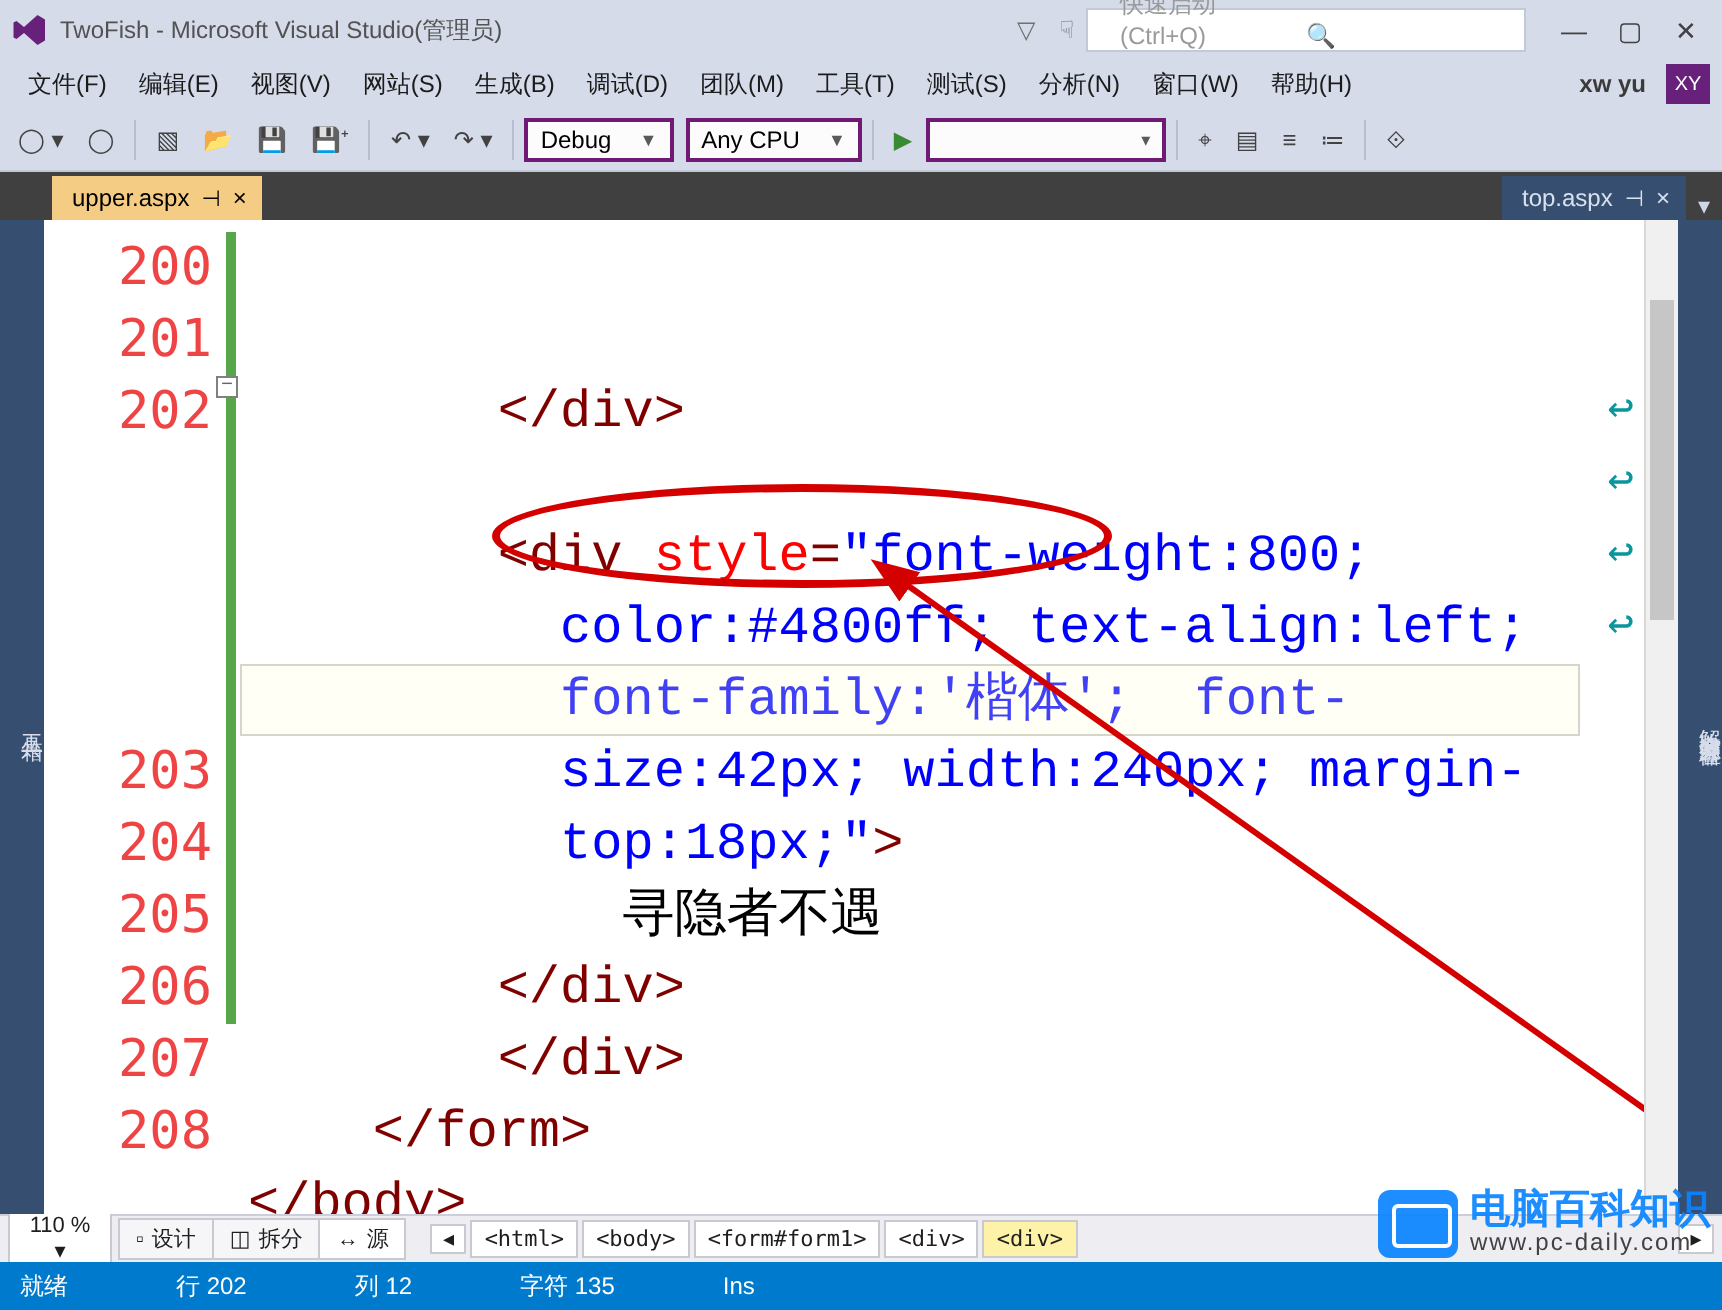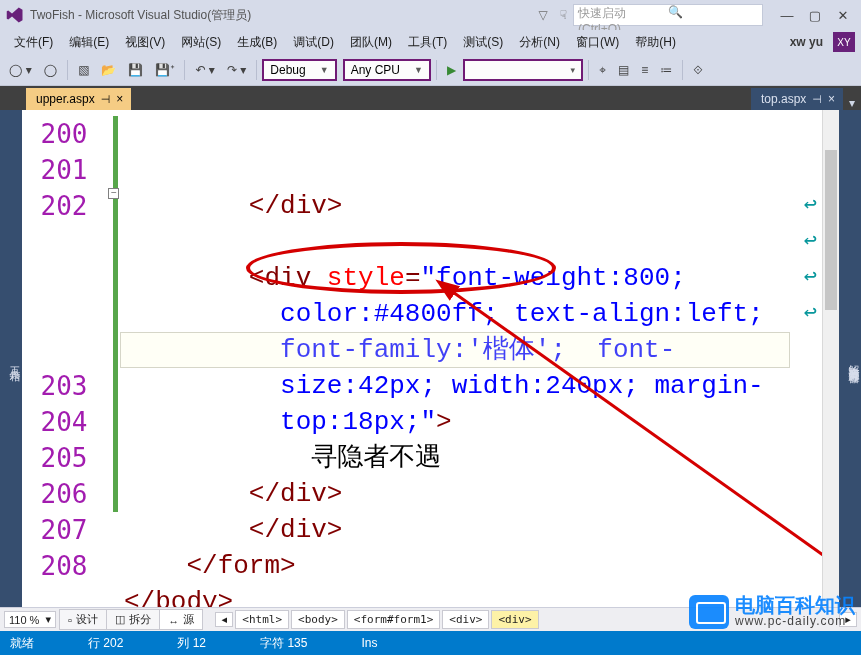--- a/index.html
+++ b/index.html
@@ -5,21 +5,21 @@
   * { box-sizing: border-box; margin: 0; padding: 0; }
   html, body { width: 861px; height: 655px; overflow: hidden; font-family: "Segoe UI", Tahoma, sans-serif; font-size: 12px; background: #eee; }
   .window { width: 861px; height: 655px; display: flex; flex-direction: column; background: #eeeef2; position: relative; }
 
   
   .titlebar { height: 30px; background: #d6dbe9; display: flex; align-items: center; padding: 0 4px; color: #525252; }
   .titlebar .vs-logo { width: 18px; height: 18px; margin: 0 6px 0 2px; }
   .titlebar .title { flex: 0 0 auto; font-size: 12px; }
   .titlebar .spacer { flex: 1; }
   .titlebar .tb-icon { margin: 0 6px; color: #717171; cursor: pointer; }
-  .titlebar .search { width: 190px; height: 22px; border: 1px solid #c3c9d9; background: #fff; display: flex; align-items: flex-start; padding: 0 4px; color: #9a9a9a; margin-right: 10px; }
+  .titlebar .search { width: 220px; height: 22px; border: 1px solid #c3c9d9; background: #fff; display: flex; align-items: flex-end; padding: 0 16px; color: #9a9a9a; margin-right: 10px; }
   .titlebar .search span { flex:1; }
   .titlebar .win-btn { width: 28px; height: 22px; display:flex; align-items:center; justify-content:center; color:#414141; cursor:pointer; font-size:13px; }
 
   
   .menubar { height: 24px; background: #d6dbe9; display: flex; align-items: center; padding: 0 6px; color: #1b1b1b; }
   .menubar .menu-item { padding: 3px 8px; cursor: pointer; font-size: 12px; }
   .menubar .menu-spacer { flex:1; }
   .menubar .user { color:#3b3b3b; margin-right:4px; font-size:12px;font-weight:bold; }
   .menubar .user-badge { width:22px; height:20px; background:#68217a; color:#fff; display:flex; align-items:center; justify-content:center; font-size:10px; margin-left:6px; }
 
@@ -39,21 +39,21 @@
   .doctabs .pin { font-size:11px; }
   .doctabs .close { font-size:12px; }
   .doctabs .tab-caret { color:#cfd6e4; padding:0 6px; cursor:pointer; }
 
   
   .editor-wrap { flex:1; display:flex; background:#fff; position:relative; overflow:hidden; }
   .left-rail { width:22px; background:#364e6f; color:#d7ddeb; font-size:11px; writing-mode:vertical-rl; text-align:center; padding-top:4px; letter-spacing:2px; }
   .right-rail { width:22px; background:#364e6f; color:#d7ddeb; font-size:11px; writing-mode:vertical-rl; text-align:center; padding-top:4px; letter-spacing:1px; display:flex; flex-direction:column; gap:10px; }
   .editor { flex:1; display:flex; position:relative; background:#fff; }
   .gutter { width:90px; background:#fff; text-align:right; padding-right:6px; padding-top:6px; }
-  .gutter .ln { color:#a21caf; font-family: Consolas, monospace; font-size:26px; line-height:36px; height:36px;text-align:center; }
+  .gutter .ln { color:#ef4444; font-family: Consolas, monospace; font-size:26px; line-height:36px; height:36px; }
   .change-bar { width:8px; background:#fff; padding-top:6px; }
   .change-bar .cb { height:36px; width:5px; margin-left:1px; }
   .cb.green { background:#57a64a; }
   .code { flex:1; padding:6px 0 0 4px; font-family: Consolas, "Courier New", monospace; font-size:26px; line-height:36px; white-space:pre; color:#000; position:relative; }
   .outline { position:absolute; left:-12px; top:78px; width:11px; height:11px; border:1px solid #808080; background:#fff; font-size:10px; line-height:9px; text-align:center; color:#666; cursor:pointer; }
   .tag { color:#800000; }
   .attr { color:#ff0000; }
   .val { color:#0000ff; }
   .txt { color:#000; }
   .highlight-box { position:absolute; border:1px solid #d6d6c8; background:rgba(255,255,220,0.25); pointer-events:none; }
@@ -61,21 +61,21 @@
   .scroll-v { position:absolute; right:0; top:0; bottom:0; width:17px; background:#f0f0f0; border-left:1px solid #d9d9d9; }
   .scroll-v .thumb { position:absolute; left:2px; right:2px; top:40px; height:160px; background:#c6c6c6; }
   .split-handle { position:absolute; right:0; top:0; width:17px; height:14px; background:#e6e6e6; border:1px solid #c8c8c8; cursor:pointer; }
 
   
   .red-ellipse { position:absolute; border:4px solid #d40000; border-radius:50%; pointer-events:none; }
   .arrow-svg { position:absolute; pointer-events:none; }
 
   
   .viewbar { height:24px; background:#eeeef2; border-top:1px solid #cccedb; display:flex; align-items:center; font-size:11px; color:#1e1e1e; }
-  .viewbar .zoom { width:52px; border:1px solid #c9c9d1; margin:0 4px; padding:1px 4px; background:#fff; display:flex; justify-content:space-between; align-items:center; }
+  .viewbar .zoom { width:52px; border:1px solid #c9c9d1; margin:0 4px; padding:1px 4px; background:#fff; display:flex; justify-content:space-between; align-items:center;flex-direction:column; }
   .viewbar .vtab { padding:2px 8px; border:1px solid #c9c9d1; margin-left:-1px; background:#f6f6f8; cursor:pointer; display:flex; align-items:center; gap:4px; }
   .viewbar .vtab.active { background:#fff; }
   .viewbar .crumb { padding:2px 6px; border:1px solid #c9c9d1; margin-left:2px; background:#fff; cursor:pointer; font-family: Consolas, monospace; }
   .viewbar .crumb.sel { background:#fdf2a7; }
   .viewbar .nav-arrow { width:18px; text-align:center; border:1px solid #c9c9d1; background:#fff; margin-left:2px; cursor:pointer; }
 
   
   .statusbar { height:24px; background:#007acc; color:#fff; display:flex; align-items:center; padding:0 10px; font-size:12px; gap:54px; }
   .statusbar .cell { white-space:nowrap; }
 

